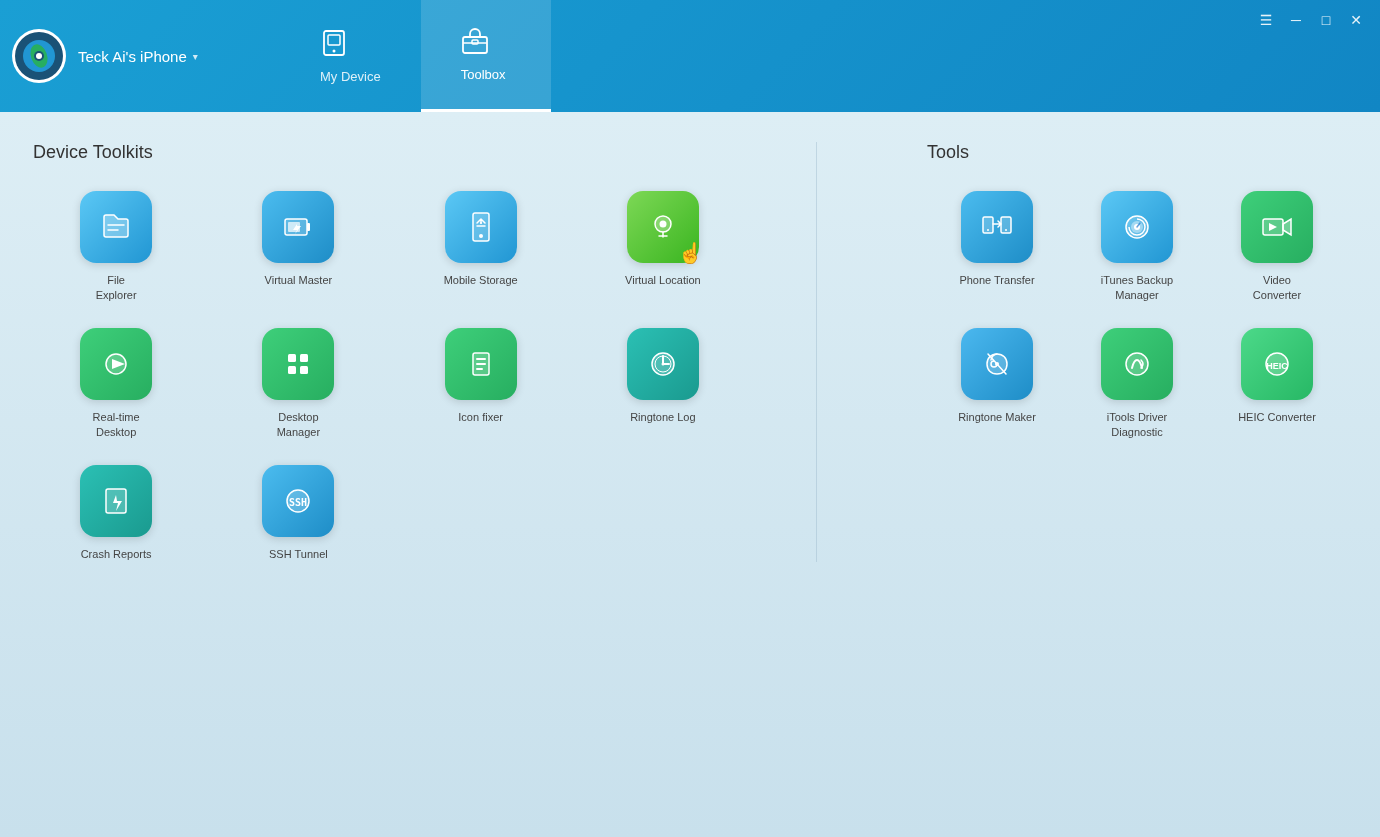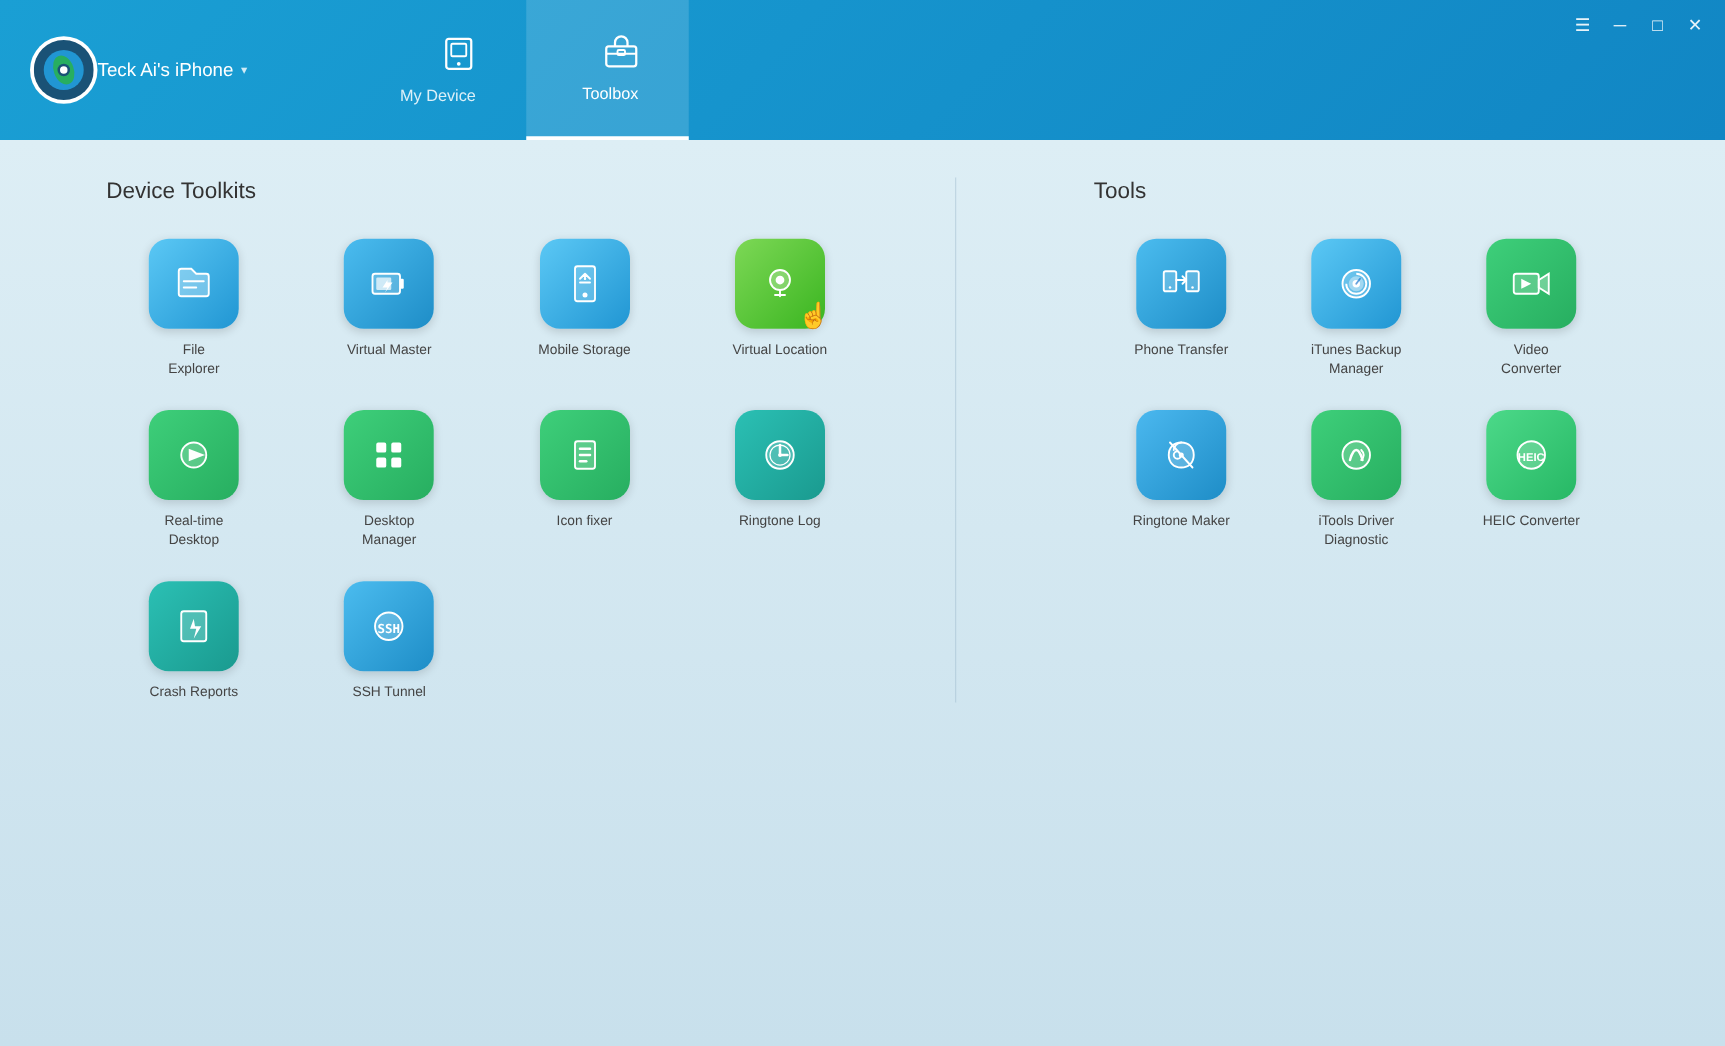--- a/index.html
+++ b/index.html
@@ -17,21 +17,22 @@
       background: linear-gradient(135deg, #1a9fd4 0%, #1186c4 100%);
       height: 112px;
       display: flex;
       align-items: stretch;
       position: relative;
     }
 
     .logo-area {
       display: flex;
       align-items: center;
-      padding: 0 24px;
+      padding: 0 12px;
+      gap: 12px;
       min-width: 280px;
     }
 
     .logo-circle {
       width: 54px; height: 54px;
       background: #fff;
       border-radius: 50%;
       display: flex; align-items: center; justify-content: center;
       overflow: hidden;
     }
@@ -52,21 +53,21 @@
 
     
     .tabs {
       display: flex;
       align-items: stretch;
     }
 
     .tab {
       display: flex;
       flex-direction: column;
-      align-items: flex-end;
+      align-items: flex-start;
       justify-content: center;
       padding: 0 40px;
       cursor: pointer;
       color: rgba(255,255,255,0.85);
       font-size: 13px;
       gap: 6px;
       transition: background 0.2s;
       min-width: 130px;
     }
 
@@ -96,21 +97,21 @@
       opacity: 0.9;
       line-height: 1;
       display: flex; align-items: center; justify-content: center;
       width: 16px; height: 16px;
     }
 
     
     .main {
       background: linear-gradient(180deg, #ddeef5 0%, #c8e0ec 100%);
       height: calc(837px - 112px);
-      padding: 30px 85px;
+      padding: 30px 33px;
       overflow-y: auto;
     }
 
     .sections-row {
       display: flex;
       gap: 60px;
     }
 
     .section {
       flex: 1;

